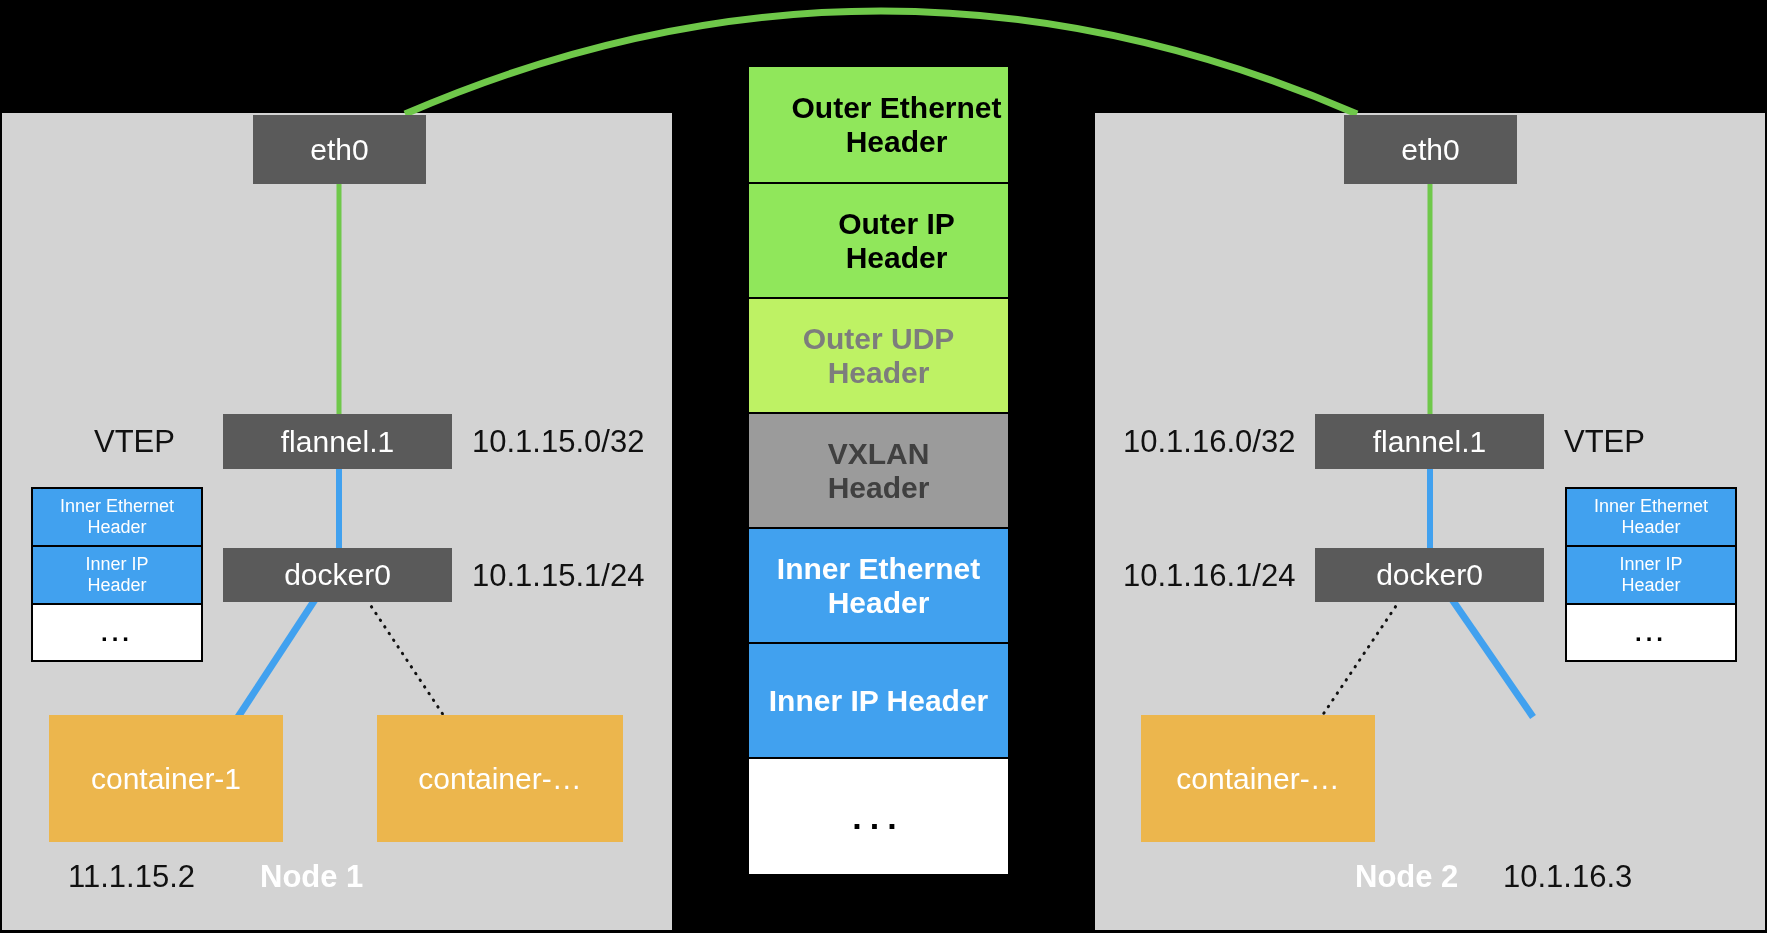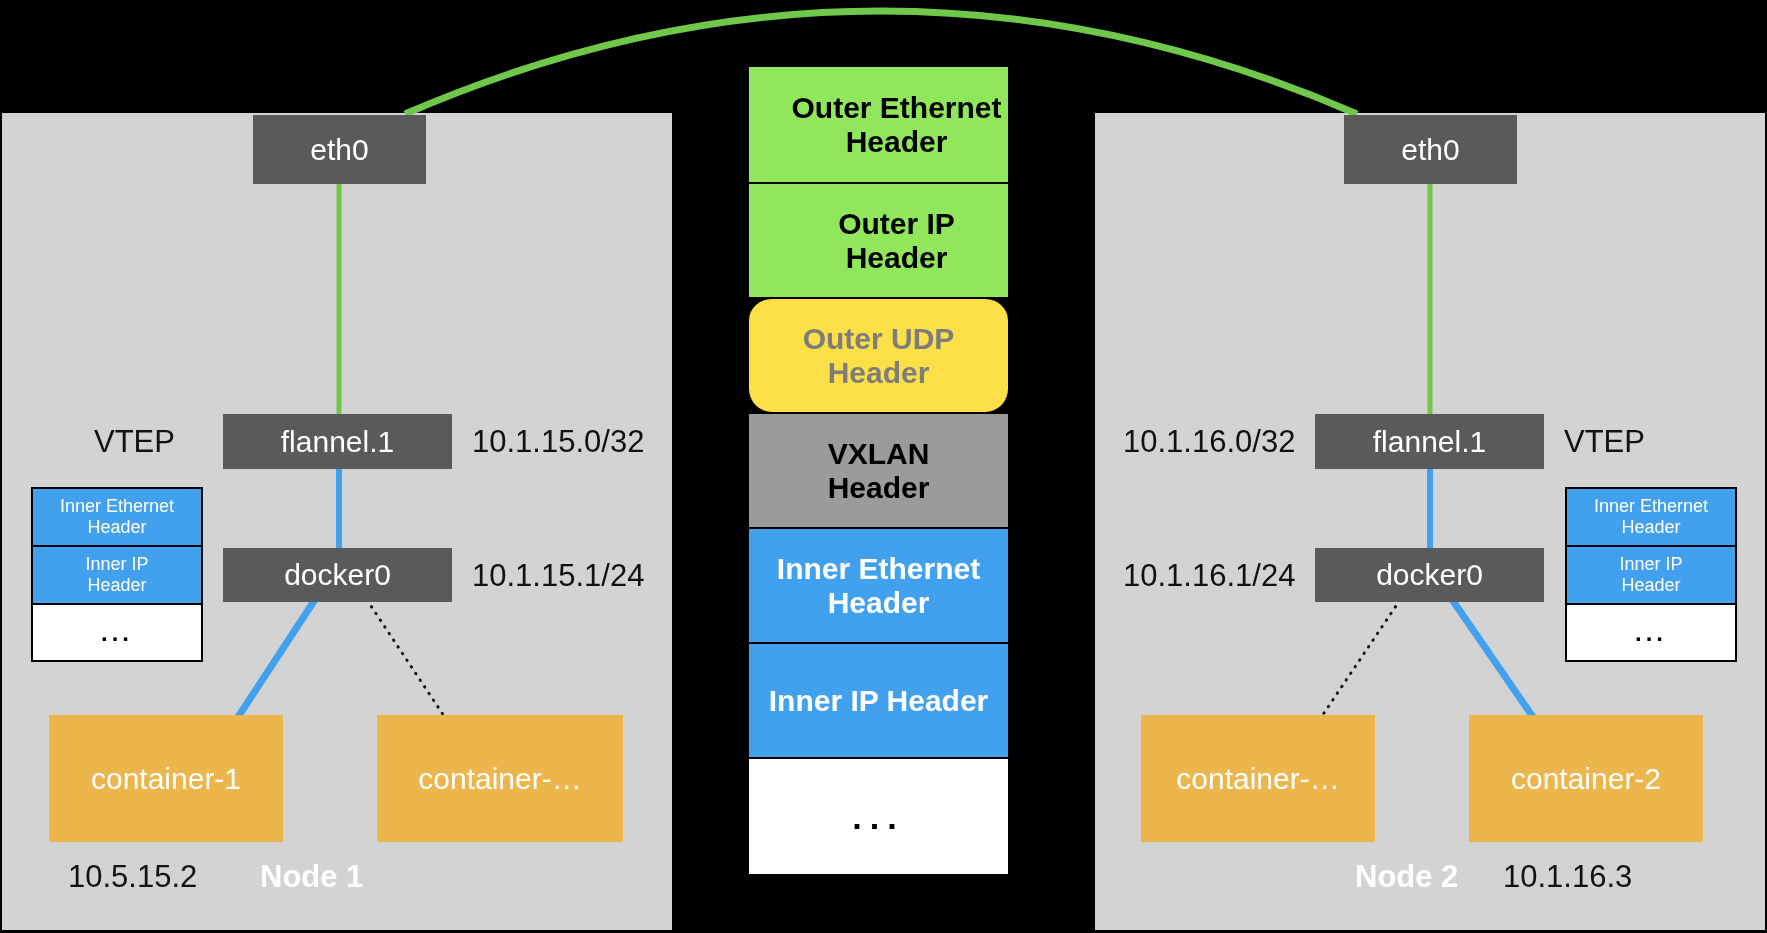--- a/index.html
+++ b/index.html
@@ -32,22 +32,22 @@
   .mini-row:last-child{border-bottom:none;background:#fff;color:#000;font-weight:bold;font-size:24px;letter-spacing:4px;height:55px;}
   .mini-row .force-wrap{display:inline-block;max-width:100px;}
   
   .stack{position:absolute;left:749px;top:67px;width:259px;}
   .seg{
     width:259px;height:115px;box-sizing:border-box;display:flex;align-items:center;justify-content:center;
     text-align:center;font-size:30px;font-weight:bold;line-height:34px;color:#000;
   }
   .seg + .seg{border-top:2px solid #000;}
   .seg-green{background:#90e75b;color:#000;padding-left:36px;}
-  .seg-lightgray{background:#fde047;color:#7d7d7d;border-radius:23px;}
-  .seg-gray{background:#9b9b9b;color:#000000;}
+  .seg-lightgray{background:#bef264;color:#7d7d7d;}
+  .seg-gray{background:#9b9b9b;color:#404040;}
   .seg-blue{background:#41a1ef;color:#fff;}
   .seg-white{background:#fff;color:#000;height:117px;font-size:34px;letter-spacing:8px;}
   .seg .narrow{display:inline-block;max-width:180px;}
 </style>
 </head>
 <body>
 
 <div class="canvas">
 
   <div class="node-bg" style="left:2px;"></div>
@@ -91,21 +91,21 @@
       </div>
     </div>
 
     <div class="container-box" style="left:47px;">
       <span>container-1</span>
     </div>
     <div class="container-box" style="left:375px;width:246px;">
       <span>container-…</span>
     </div>
 
-    <div class="ip-label center" style="left:66px;width:180px;">10.5.15.2</div>
+    <div class="ip-label center" style="left:66px;width:180px;">11.1.15.2</div>
     <div class="node-label center" style="left:258px;width:150px;">Node 1</div>
   </div>
 
   <div class="node" style="left:1095px;">
     <div class="device" style="left:249px;top:2px;width:173px;height:69px;">
       <span>eth0</span>
     </div>
     <div class="blacklabel right" style="left:28px;top:312px;width:167px;">10.1.16.0/32</div>
     <div class="device" style="left:220px;top:301px;width:229px;height:55px;">
       <span>flannel.1</span>
@@ -123,23 +123,20 @@
       <div class="mini-row">
         <span class="force-wrap">Inner IP Header</span>
       </div>
       <div class="mini-row">
         <span>...</span>
       </div>
     </div>
 
     <div class="container-box" style="left:46px;">
       <span>container-…</span>
-    </div>
-    <div class="container-box" style="left:374px;">
-      <span>container-2</span>
     </div>
 
     <div class="node-label center" style="left:260px;width:150px;">Node 2</div>
     <div class="ip-label center" style="left:408px;width:180px;">10.1.16.3</div>
   </div>
 
   <div class="stack">
     <div class="seg seg-green">
       <span>Outer Ethernet Header</span>
     </div>

